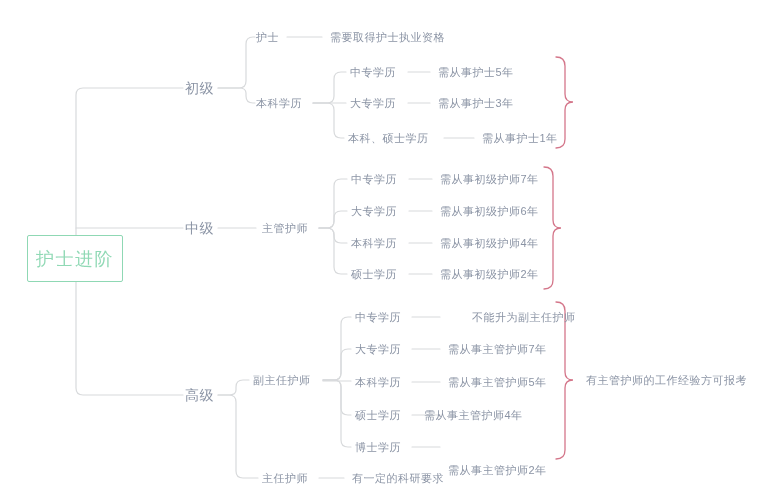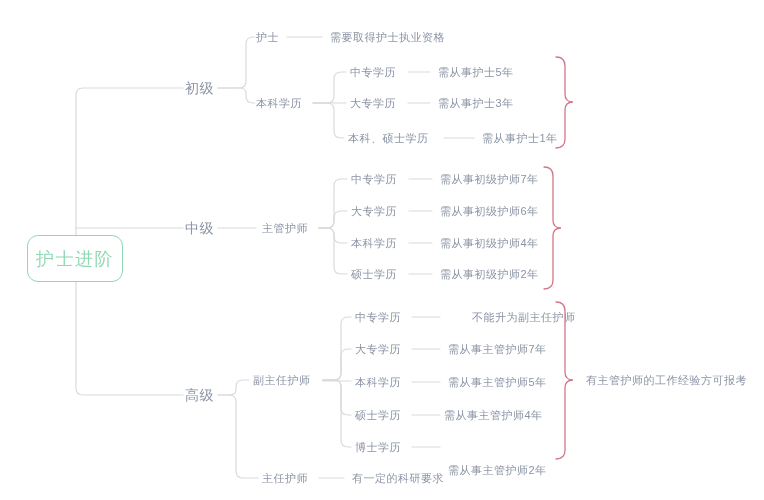--- a/index.html
+++ b/index.html
@@ -21,21 +21,21 @@
     letter-spacing:0.5px;
   }
   .lvl1{font-size:14px;}
   .brace-note{color:#8a93a4;}
   .root-box{
     position:absolute;
     left:27px;top:235px;
     width:94px;height:45px;
     background:#ffffff;
     border:1.5px solid #8fd8b4;
-    border-radius:11px;
+    border-radius:2px;
     display:flex;align-items:center;justify-content:center;
     font-size:18px;
     color:#90d9b5;
     letter-spacing:1.5px;
     white-space:nowrap;
   }
 </style>
 </head>
 <body>
 
@@ -122,21 +122,21 @@
 
   <div class="node" style="left:253px;top:380px">副主任护师</div>
 
   <div class="node" style="left:355px;top:317px">中专学历</div>
   <div class="node" style="left:472px;top:317px">不能升为副主任护师</div>
   <div class="node" style="left:355px;top:349px">大专学历</div>
   <div class="node" style="left:448px;top:349px">需从事主管护师7年</div>
   <div class="node" style="left:355px;top:382px">本科学历</div>
   <div class="node" style="left:448px;top:382px">需从事主管护师5年</div>
   <div class="node" style="left:355px;top:415px">硕士学历</div>
-  <div class="node" style="left:444px;top:415px">需从事主管护师4年</div>
+  <div class="node" style="left:424px;top:415px">需从事主管护师4年</div>
   <div class="node" style="left:355px;top:447px">博士学历</div>
   <div class="node" style="left:448px;top:470px">需从事主管护师2年</div>
 
   <div class="node brace-note" style="left:586px;top:380px">有主管护师的工作经验方可报考</div>
 
   <div class="node" style="left:262px;top:478px">主任护师</div>
   <div class="node" style="left:352px;top:478px">有一定的科研要求</div>
 
 </div>
 

